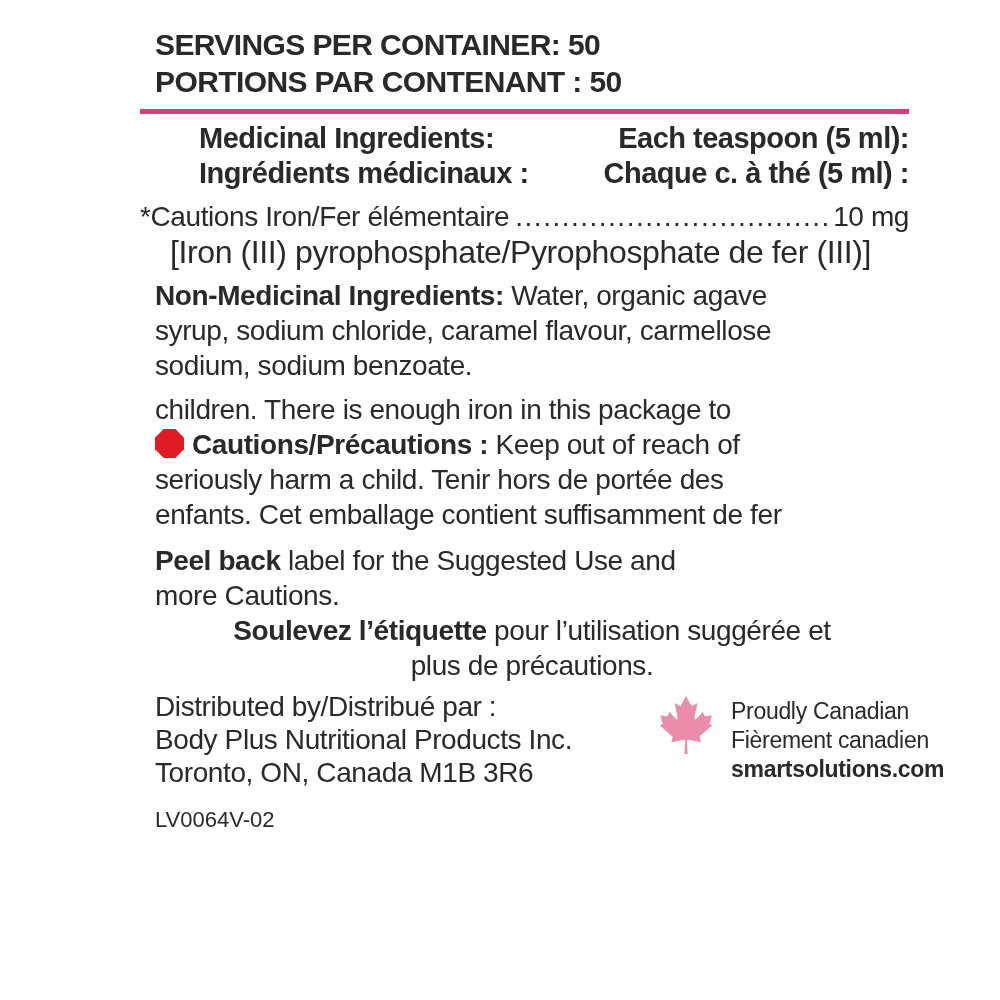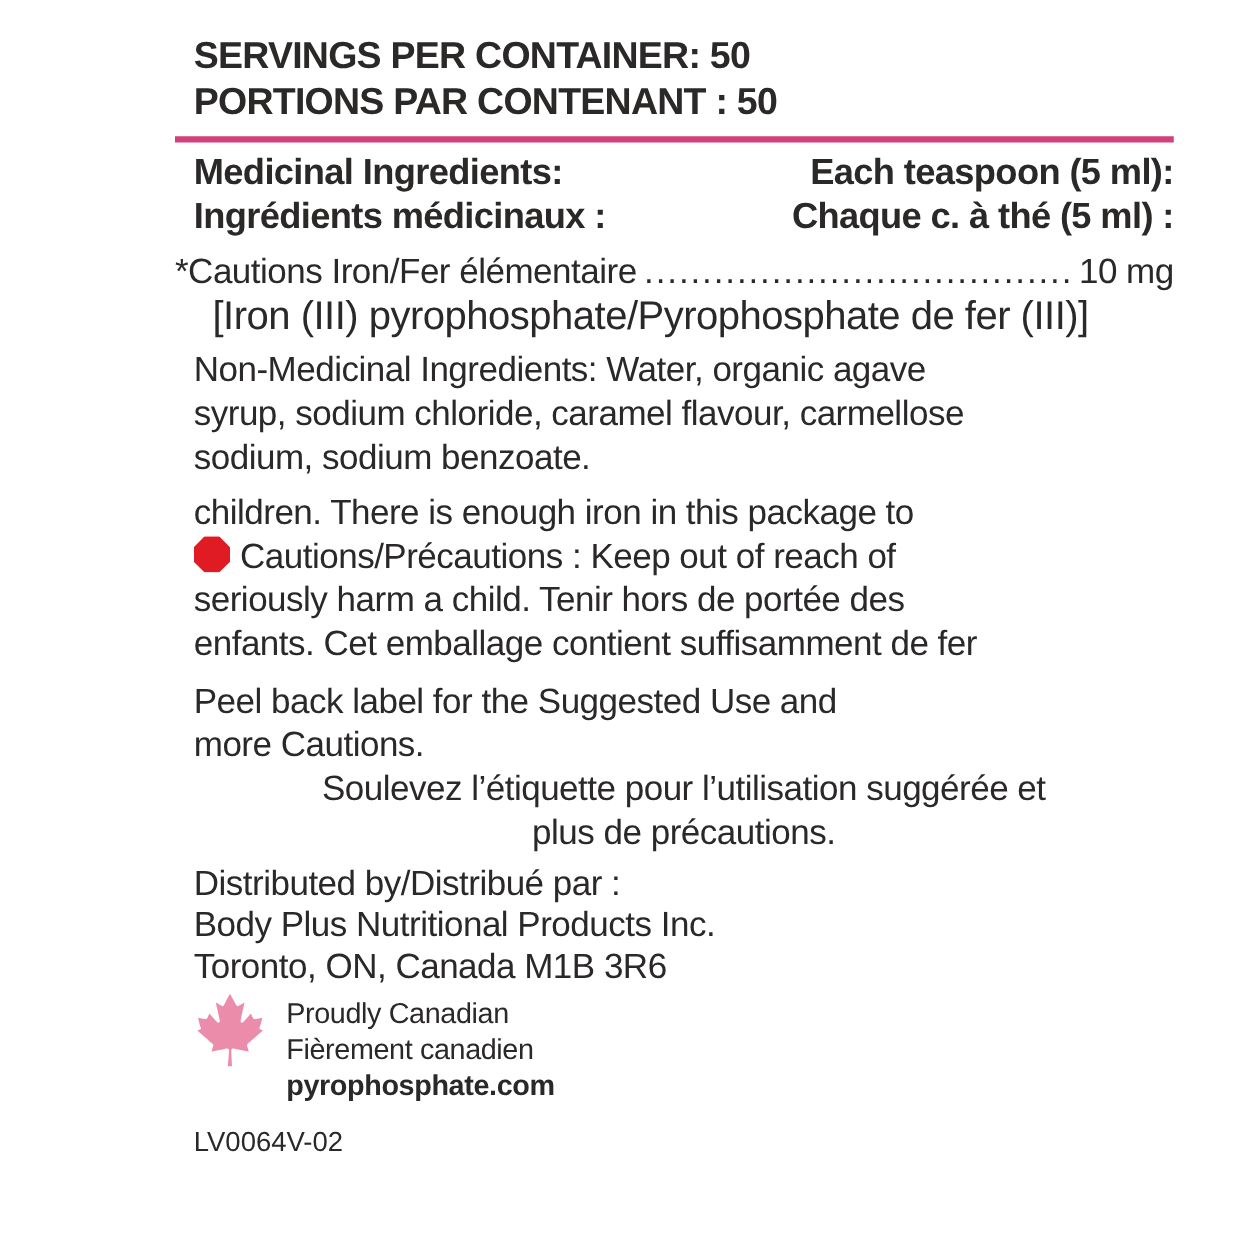--- a/index.html
+++ b/index.html
@@ -6,36 +6,37 @@
   body {
     width: 1000px; height: 1000px;
     background: #ffffff;
     color: #2b2828;
     font-family: "Liberation Sans", "DejaVu Sans", sans-serif;
     overflow: hidden;
   }
   .label {
     box-sizing: border-box;
     width: 1000px; height: 980px;
-    padding: 26px 61px 0 140px;
+    padding: 26px 91px 0 140px;
     letter-spacing: -0.4px;
   }
-  .bold { font-weight: 400; }
+  .bold { font-weight: 700; }
 
   .servings {
     font-size: 30px; font-weight: 700; line-height: 37px;
     padding-left: 15px; letter-spacing: -0.6px;
   }
   .rule { height: 5px; background: #d2417a; margin-top: 9px; }
 
   .panel-header { padding-left: 15px; margin-top: 7px; }
   .hdr-row {
     display: flex; justify-content: space-between;
     font-weight: 700; font-size: 29px; line-height: 35px;
     letter-spacing: -0.5px;
+    margin-left: 44px;
   }
 
   .iron-row {
     display: flex; align-items: baseline;
     font-size: 28px; line-height: 34px; margin-top: 9px;
   }
   .iron-name { white-space: nowrap; }
   .leader {
     flex: 1; overflow: hidden; white-space: nowrap;
     letter-spacing: 1.5px; margin: 0 6px;
@@ -50,21 +51,21 @@
   .para.peel { margin-top: 11px; }
   .para.soulevez { margin-top: 0; text-align: center; }
 
   .octagon {
     display: inline-block; width: 29px; height: 29px;
     background: #e01b24;
     clip-path: polygon(30% 0, 70% 0, 100% 30%, 100% 70%, 70% 100%, 30% 100%, 0 70%, 0 30%);
     margin-right: 8px; vertical-align: -4px;
   }
 
-  .bottom-row { display: flex; margin-top: 7px; padding-left: 15px; flex-direction: column; }
+  .bottom-row { display: flex; margin-top: 7px; padding-left: 15px; }
   .distributed { flex: 1; font-size: 28px; line-height: 33px; }
   .canadian { width: 252px; display: flex; gap: 16px; margin-top: 3px; }
   .leaf { width: 58px; height: 64px; flex: none; }
   .canadian-text { font-size: 23px; line-height: 29px; letter-spacing: -0.3px; padding-top: 4px; }
   .site { font-weight: 700; }
 
   .lot { font-size: 22px; padding-left: 15px; margin-top: 18px; letter-spacing: 0; }
 </style>
 </head>
 <body>
@@ -132,20 +133,20 @@
       <div>Body Plus Nutritional Products Inc.</div>
       <div>Toronto, ON, Canada M1B 3R6</div>
     </div>
     <div class="canadian">
       <svg class="leaf" viewBox="0 0 512 512" aria-hidden="true">
         <path fill="#ec8cab" d="M383.8 351.7c2.5-2.5 105.2-92.4 105.2-92.4l-17.5-7.5c-10-5-10-10-5-17.5s17.5-65.1 17.5-65.1-47.5 10-52.5 10c-7.5 0-10-2.5-12.5-7.5s-15-32.5-15-32.5-52.6 59.9-55.1 62.4c-10 7.5-20.1 0-17.6-10 0-10 27.6-129.6 27.6-129.6s-30.1 17.5-40.1 22.5c-7.5 5-12.6 5-17.6-5C293.5 69.9 255.9 0 255.9 0s-37.5 69.9-42.5 79.9c-5 10-10 10-17.6 5-10-5-40.1-22.5-40.1-22.5S183.3 182 183.3 192c2.5 10-7.5 17.5-17.6 10-2.5-2.5-55.1-62.4-55.1-62.4s-12.5 27.5-15 32.5c-2.5 5-5 7.5-12.5 7.5-5 0-52.5-10-52.5-10s12.5 57.6 17.5 65.1c5 7.5 5 12.5-5 17.5l-17.5 7.5s102.7 89.9 105.2 92.4c5.1 5 10.1 7.5 5.1 22.5-5.1 15-10.1 35.1-10.1 35.1s95.2-20.1 105.3-22.6c8.7-.9 18.3 2.5 18.3 12.5S241 512 241 512h30s-5.8-102.7-5.8-112.8 9.5-13.4 18.3-12.5c10.1 2.5 105.3 22.6 105.3 22.6s-5-20.1-10.1-35.1c-5-15-.1-17.5 5.1-22.5z"></path>
       </svg>
       <div class="canadian-text">
         <div>Proudly Canadian</div>
         <div>Fièrement canadien</div>
-        <div class="site">pyrophosphate.com</div>
+        <div class="site">smartsolutions.com</div>
       </div>
     </div>
   </div>
 
   <div class="lot">LV0064V-02</div>
 
 </div>
 
 </body></html>

